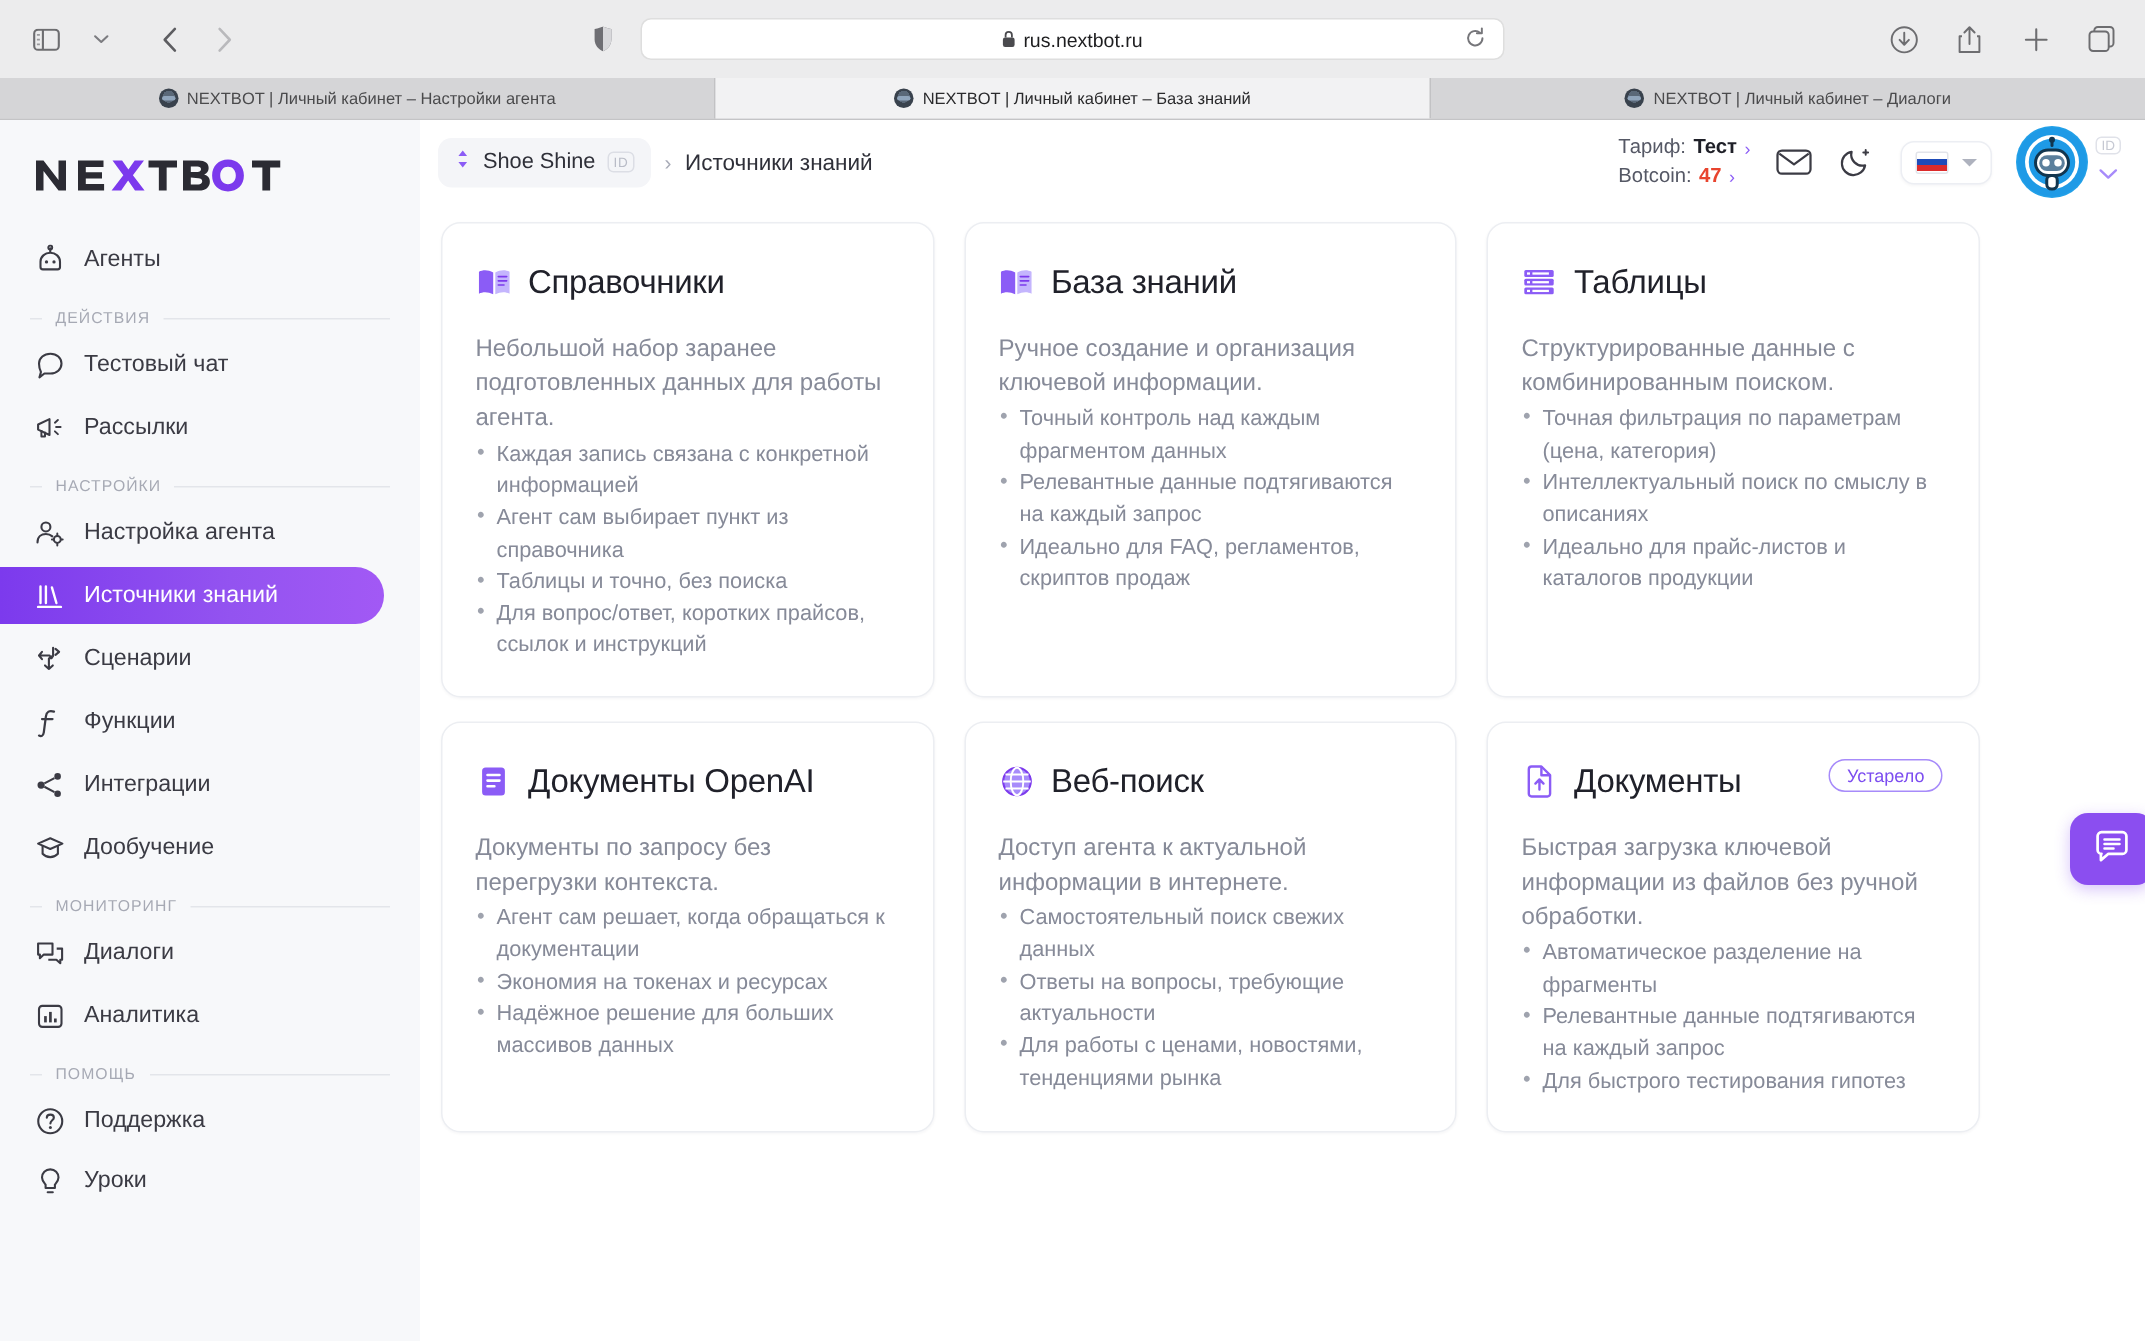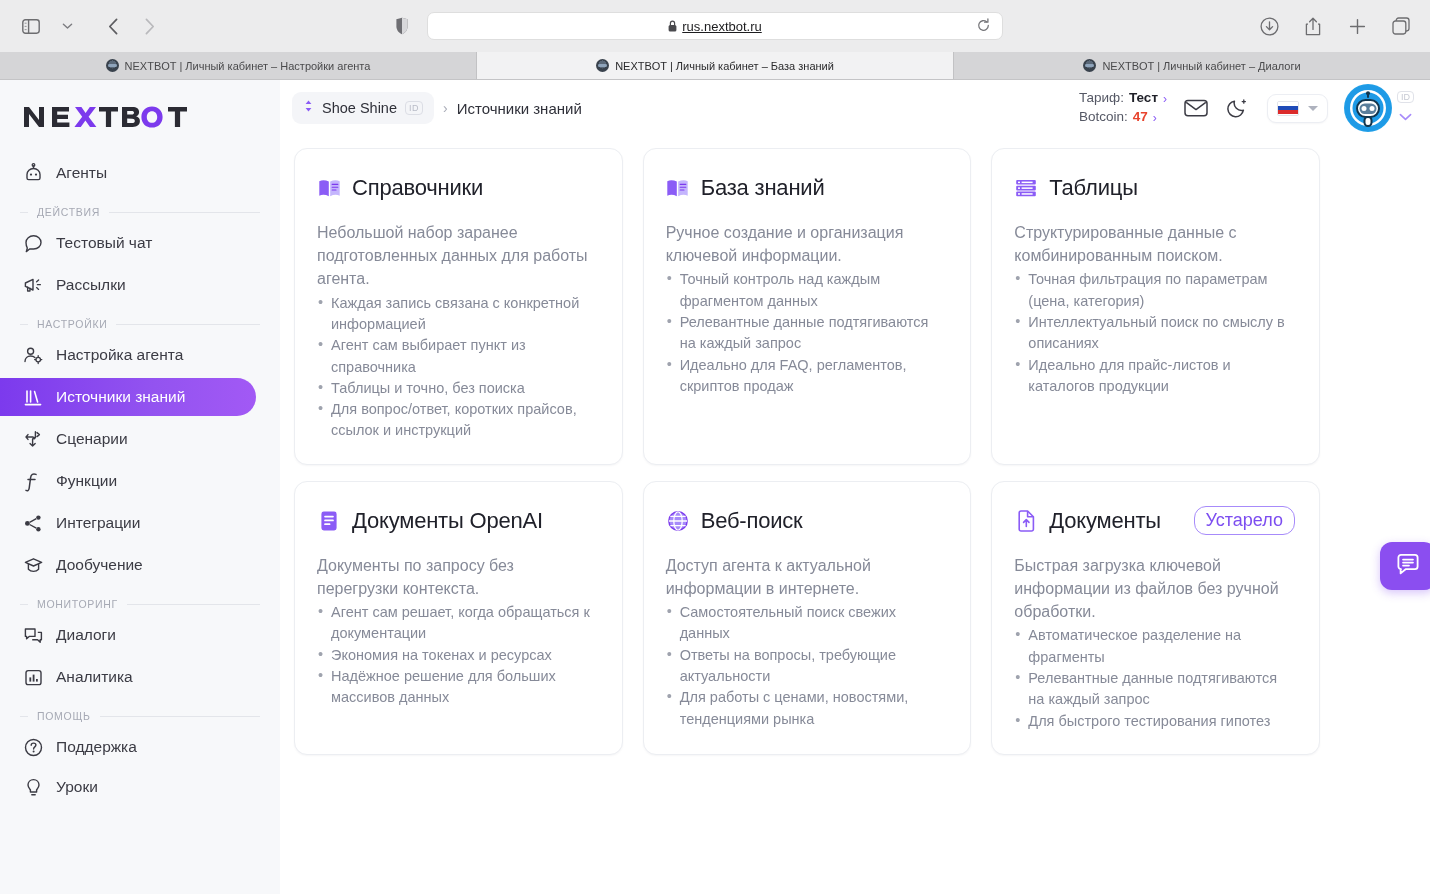--- a/index.html
+++ b/index.html
@@ -40,21 +40,21 @@
   .url-bar {
     width: 576px; height: 28px;
     background: #ffffff;
     border: 1px solid #dedede;
     border-radius: 7px;
     display: flex; align-items: center; justify-content: center;
     position: relative;
     pointer-events: auto;
   }
   .url-inner { display: flex; align-items: center; gap: 5px; }
-  .url-text { font-size: 13px; color: #1d1d1f; text-decoration: underline; }
+  .url-text { font-size: 13px; color: #1d1d1f; }
   .reload-btn {
     position: absolute; right: 10px; top: 50%; transform: translateY(-50%);
     width: 16px; height: 16px;
   }
   .chrome-right {
     position: absolute; right: 14px; top: 0; height: 52px;
     display: flex; align-items: center; gap: 14px;
   }
 
   
@@ -254,21 +254,21 @@
   .card-ico { width: 24px; height: 24px; flex: none; display: flex; align-items: center; justify-content: center; }
   .card-title {
     font-size: 22px; color: #20212a; font-weight: 400;
     letter-spacing: -0.2px;
   }
   .badge {
     position: absolute; top: 24px; right: 24px;
     border: 1px solid #a78bfa;
     color: #7c4df0;
     border-radius: 12px;
-    font-size: 18px;
+    font-size: 12px;
     padding: 3px 11px;
     background: #fff;
   }
   .card-desc {
     font-size: 16px; color: #868a98; line-height: 1.45;
     margin-bottom: 2px;
   }
   .card-list { list-style: none; }
   .card-list li {
     font-size: 14.5px; color: #868a98; line-height: 1.47;

